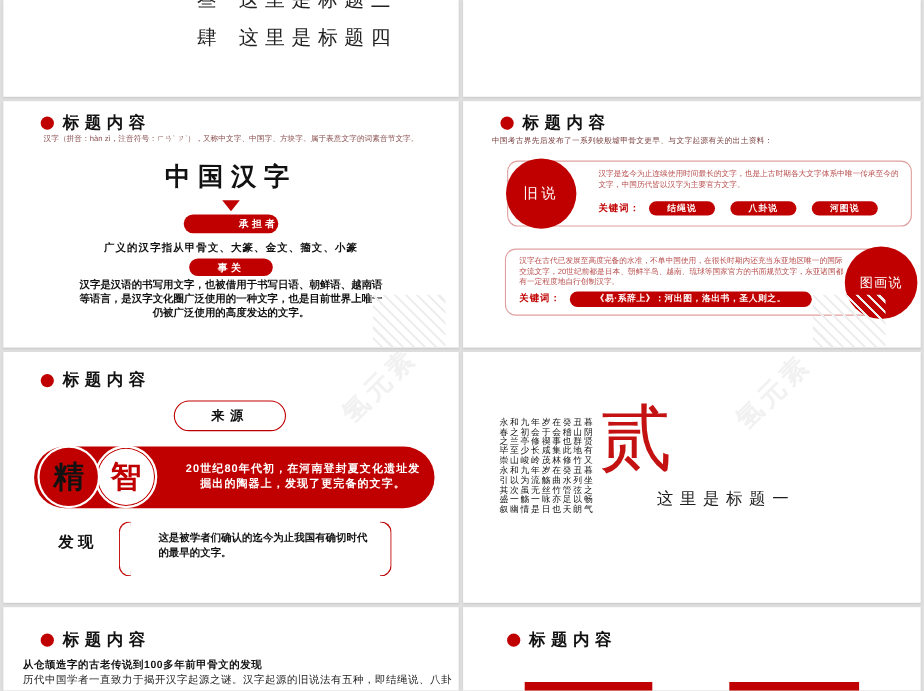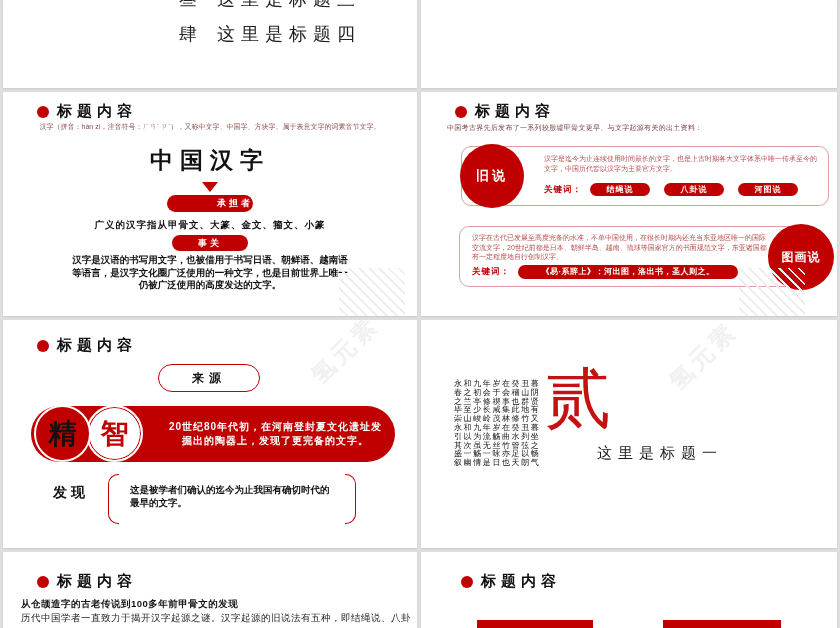--- a/index.html
+++ b/index.html
@@ -36,41 +36,41 @@
   .hz-pill1{position:absolute;top:103px;left:50%;transform:translateX(-50%);width:86px;height:17px;font-size:9px;line-height:17px;letter-spacing:3px;text-align:right;}
   .hz-line1{position:absolute;top:127px;left:0;right:0;text-align:center;font-size:9.5px;font-weight:bold;letter-spacing:1px;color:#111;}
   .hz-pill2{position:absolute;top:143px;left:50%;transform:translateX(-50%);width:76px;height:16px;font-size:9px;line-height:16px;letter-spacing:3px;}
   .hz-para{position:absolute;top:162px;left:50%;transform:translateX(-50%);width:280px;font-size:9.5px;font-weight:bold;line-height:12.5px;text-align:center;color:#111;}
 
   
   .og-intro{position:absolute;left:26px;top:31px;font-size:7px;color:#7c4343;letter-spacing:.3px;}
   .og-box{position:absolute;border:1px solid #dfa0a0;border-radius:10px;}
   .og-box1{left:40px;top:54px;width:368px;height:60px;}
   .og-box2{left:38px;top:134px;width:342px;height:61px;}
-  .big-circle{position:absolute;border-radius:50%;background:var(--red);color:#fff;font-weight:bold;display:flex;align-items:center;justify-content:center;}
+  .big-circle{position:absolute;border-radius:50%;background:var(--red);color:#fff;font-weight:normal;display:flex;align-items:center;justify-content:center;}
   .og-c1{left:-2px;top:-3px;width:64px;height:64px;font-size:13px;letter-spacing:3px;}
   .og-c2{right:-34px;top:-3px;width:66px;height:66px;font-size:12px;letter-spacing:1px;}
   .og-text1{position:absolute;left:82px;top:7px;width:276px;font-size:7px;line-height:9.5px;color:#b84d4d;}
   .og-text2{position:absolute;left:12px;top:6px;width:296px;font-size:7px;line-height:9.5px;color:#b84d4d;}
   .og-kw{position:absolute;display:flex;align-items:center;}
   .og-kw1{left:82px;top:36px;}
   .og-kw2{left:12px;top:38px;}
   .kw-label{font-size:8.5px;font-weight:bold;color:var(--red);letter-spacing:1px;margin-right:8px;white-space:nowrap;}
   .kw-pill{width:60px;height:13px;font-size:8px;line-height:13px;letter-spacing:1px;margin-right:14px;}
   .kw-pill-long{width:220px;height:14px;font-size:8px;line-height:14px;letter-spacing:.5px;}
 
   
   .src-oval{position:absolute;left:155px;top:44px;width:102px;height:28px;background:#fff;border:1.2px solid var(--red);border-radius:15px;text-align:center;line-height:26px;font-size:12px;font-weight:bold;letter-spacing:5px;color:#111;}
   .src-banner{position:absolute;left:28px;top:86px;width:364px;height:56px;background:var(--red);border-radius:28px;}
   .badge{position:absolute;border-radius:50%;display:flex;align-items:center;justify-content:center;font-family:"DejaVu Serif",serif;font-weight:bold;font-size:28px;}
   .badge1{left:3px;top:-1px;width:57px;height:57px;background:var(--red);border:2px solid #fff;color:#111;z-index:2;}
   .badge2{left:55px;top:-1px;width:57px;height:57px;background:#fff;border:2px solid #fff;box-shadow:inset 0 0 0 1px var(--red);color:var(--red);z-index:1;}
   .src-banner-text{position:absolute;left:120px;right:12px;top:50%;transform:translateY(-50%);color:#fff;font-size:10px;font-weight:bold;text-align:center;line-height:14px;letter-spacing:1px;margin-left:17px;}
   .src-label{position:absolute;left:50px;top:164px;font-size:14px;font-weight:bold;letter-spacing:4px;color:#111;}
-  .src-note{position:absolute;left:105px;top:154px;width:248px;height:50px;padding:9px 18px 0 22px;}
+  .src-note{position:absolute;left:105px;top:154px;width:248px;height:50px;padding:9px 18px 0 36px;}
   .brk{position:absolute;top:0;bottom:0;width:11px;border:1.5px solid var(--red);}
   .brk-l{left:0;border-right:none;border-radius:10px 0 0 10px;}
   .brk-r{right:0;border-left:none;border-radius:0 10px 10px 0;}
   .src-note-text{font-size:9.5px;font-weight:bold;line-height:13px;color:#111;}
 
   
   .calli{position:absolute;left:33px;top:60px;width:92px;font-family:"DejaVu Serif",serif;font-size:8px;line-height:8.8px;letter-spacing:1.6px;color:#141414;white-space:nowrap;}
   .sec2-num{position:absolute;left:124px;top:46px;font-size:66px;line-height:1;color:#c41212;font-family:"DejaVu Serif",serif;}
   .sec2-title{position:absolute;left:176px;top:124px;font-size:15px;letter-spacing:6px;color:#1c1c1c;white-space:nowrap;}
 

